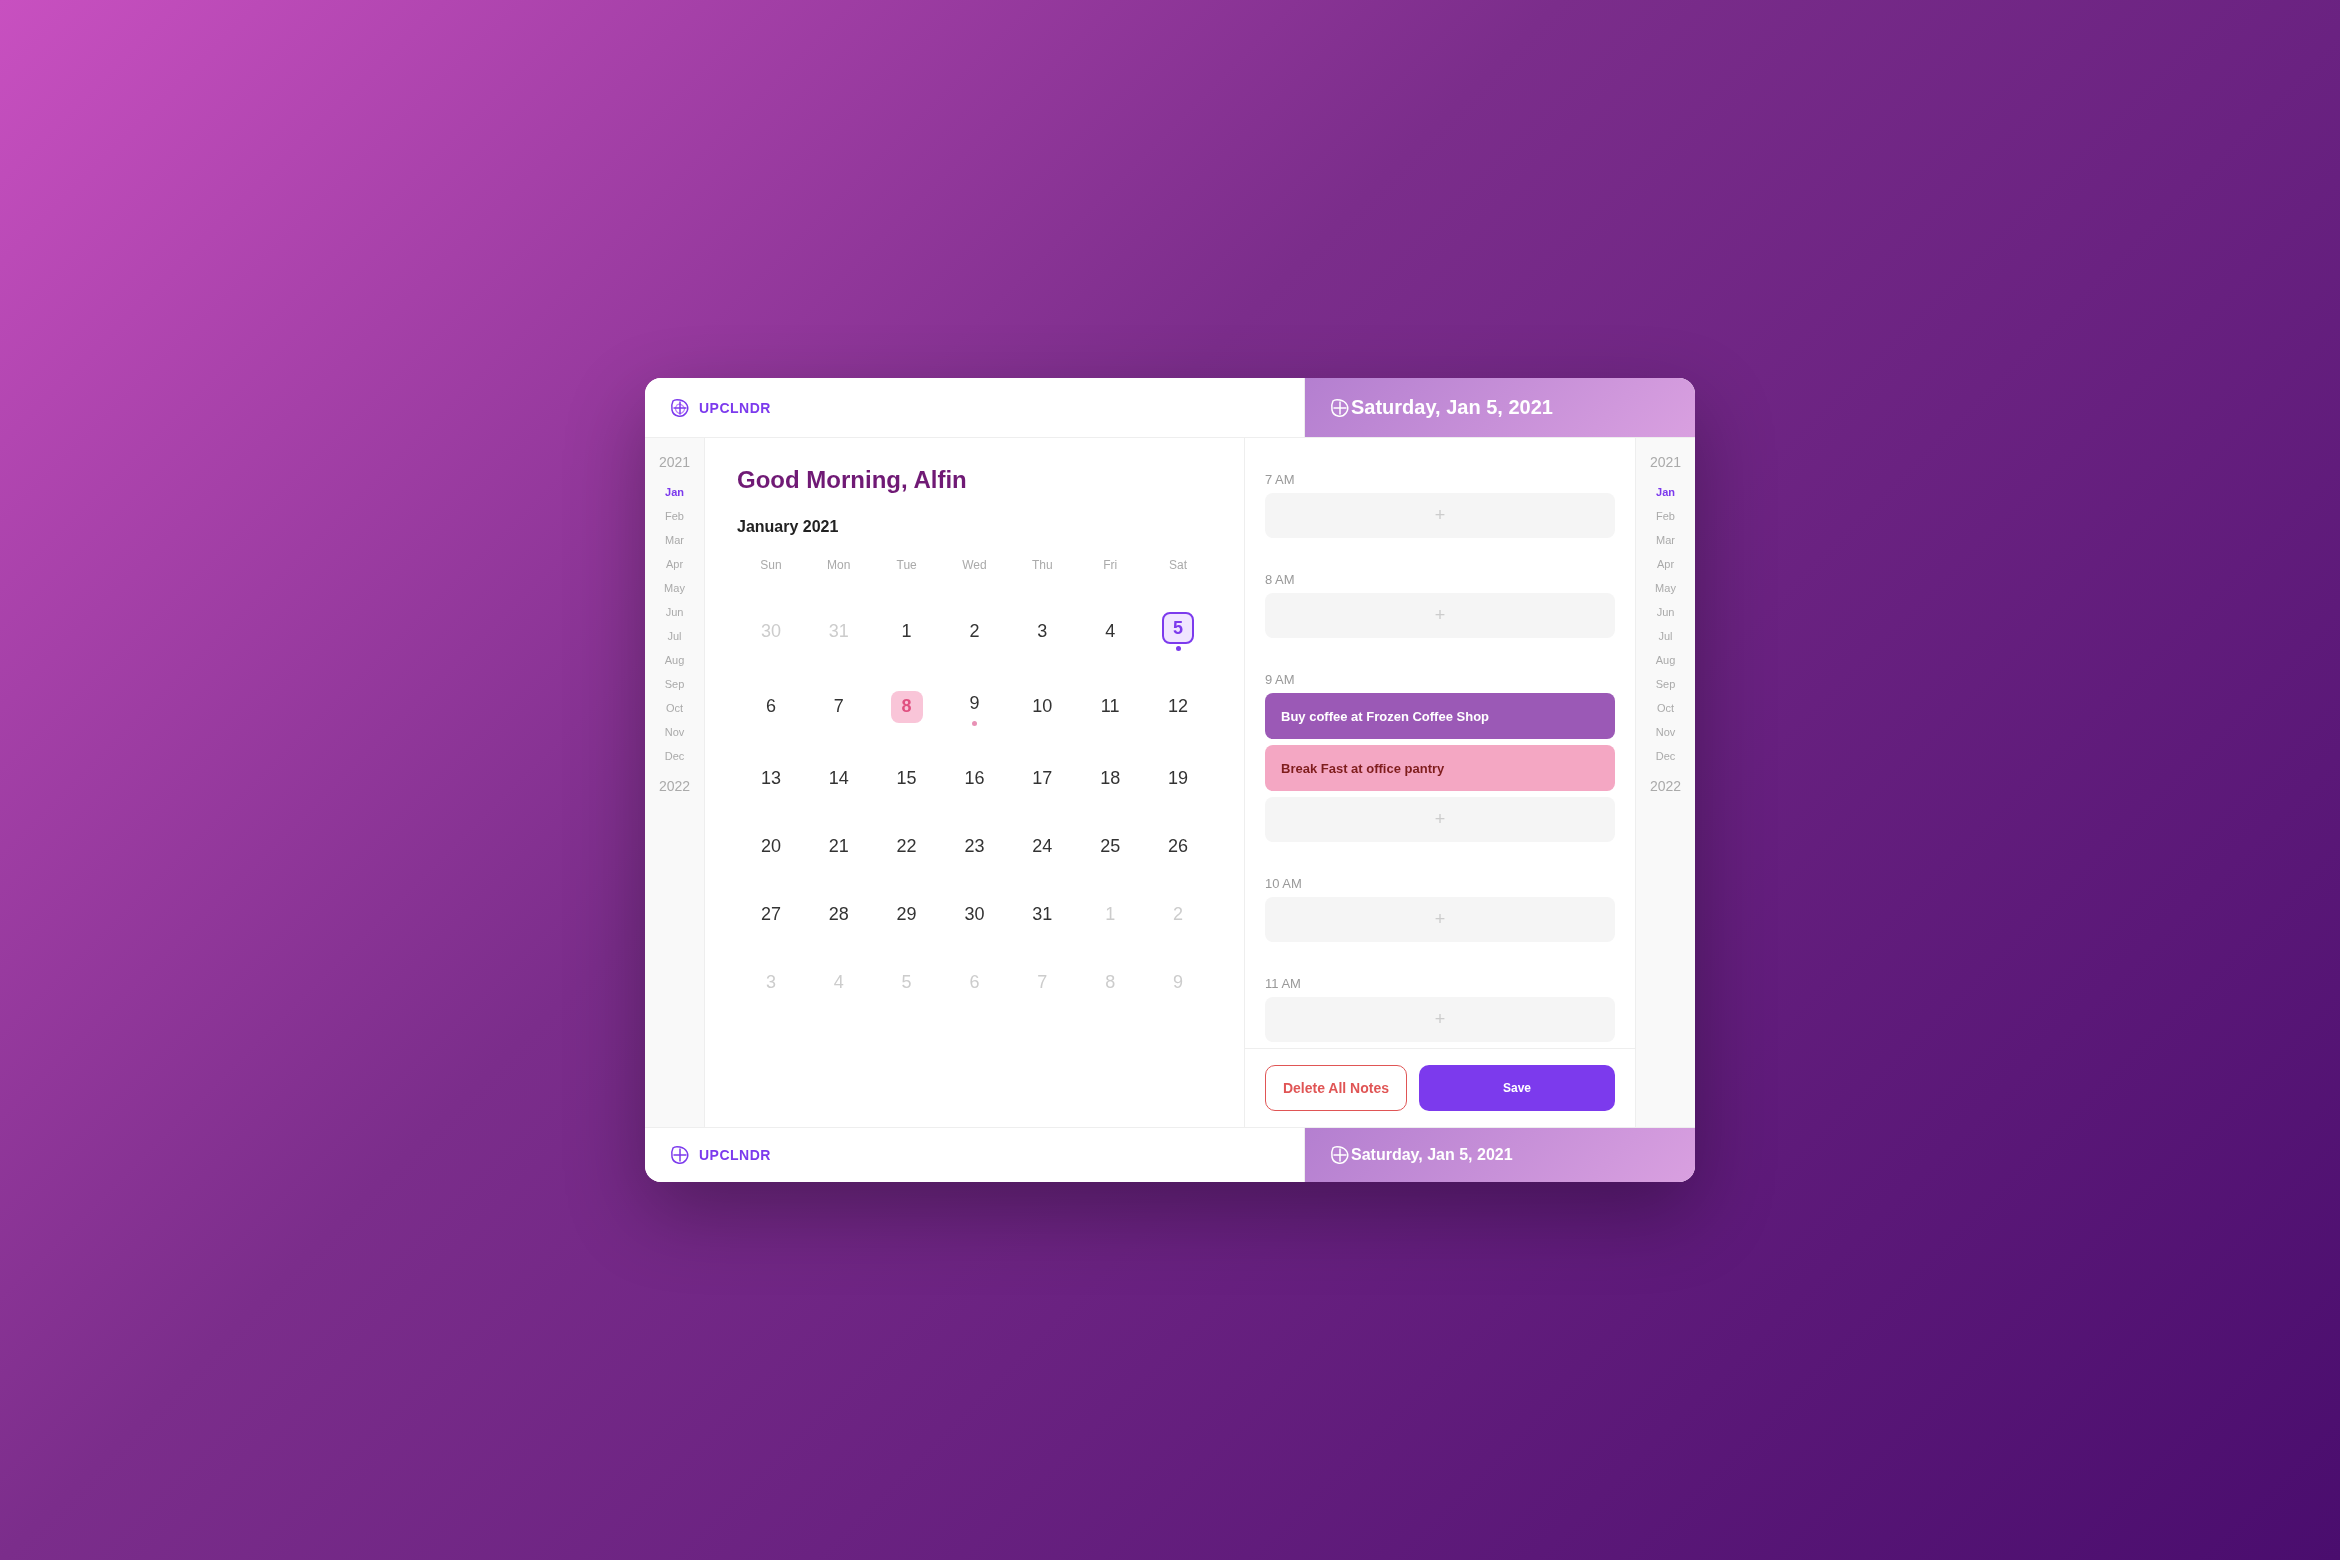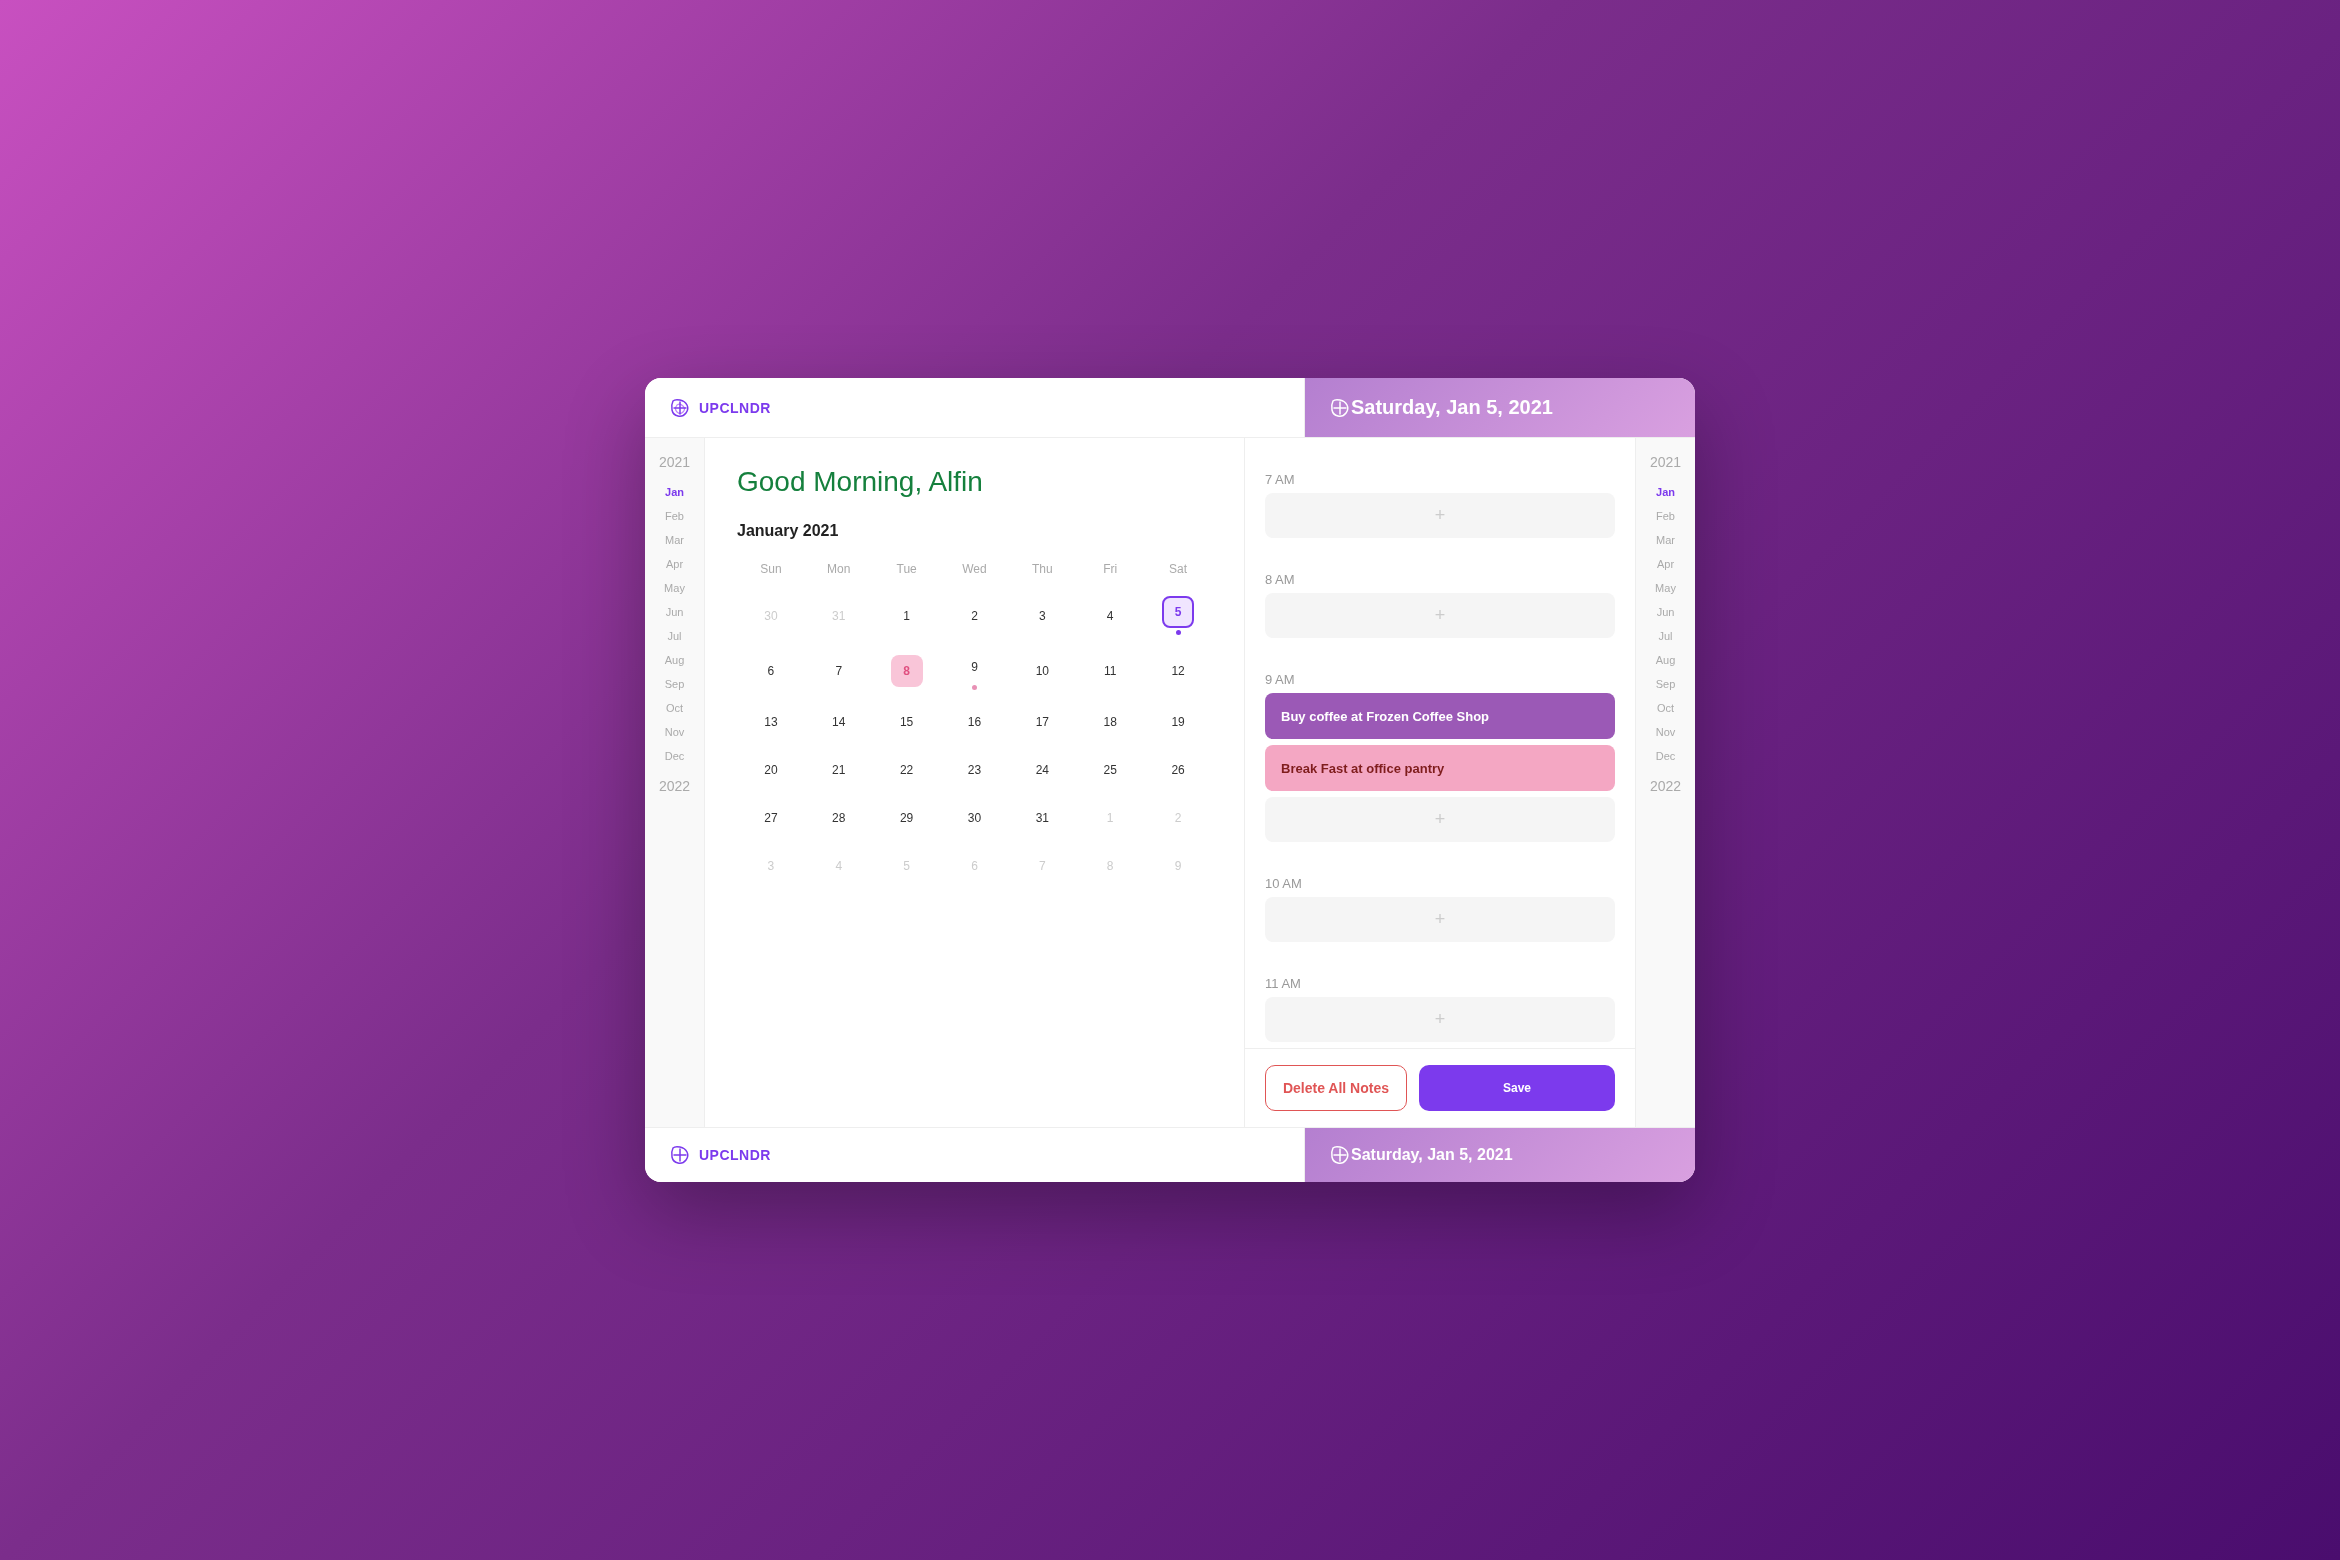--- a/index.html
+++ b/index.html
@@ -94,23 +94,23 @@
       font-weight: 700;
     }
     
     .calendar-area {
       flex: 1;
       padding: 28px 32px;
       background: #fff;
       border-right: 1px solid #eee;
     }
     .greeting {
-      font-size: 28px;
-      font-weight: 400;
-      color: #15803d;
+      font-size: 24px;
+      font-weight: 700;
+      color: #701a75;
       margin-bottom: 24px;
     }
     .calendar-title {
       font-size: 16px;
       font-weight: 700;
       color: #222;
       margin-bottom: 16px;
     }
     .calendar-grid {
       width: 100%;
@@ -135,29 +135,30 @@
     .cal-cell {
       display: flex;
       flex-direction: column;
       align-items: center;
       justify-content: center;
       padding: 6px 0;
       cursor: pointer;
       position: relative;
     }
     .cal-date {
-      font-size: 12px;
+      font-size: 18px;
       color: #333;
       width: 32px;
       height: 32px;
       display: flex;
       align-items: center;
       justify-content: center;
       border-radius: 8px;
       font-weight: 400;
+      margin-top: 20px;
     }
     .cal-date.selected {
       background: #f0e5ff;
       border: 2px solid #7c3aed;
       color: #7c3aed;
       font-weight: 600;
     }
     .cal-date.today-highlighted {
       background: #f9c5d8;
       color: #e05080;

